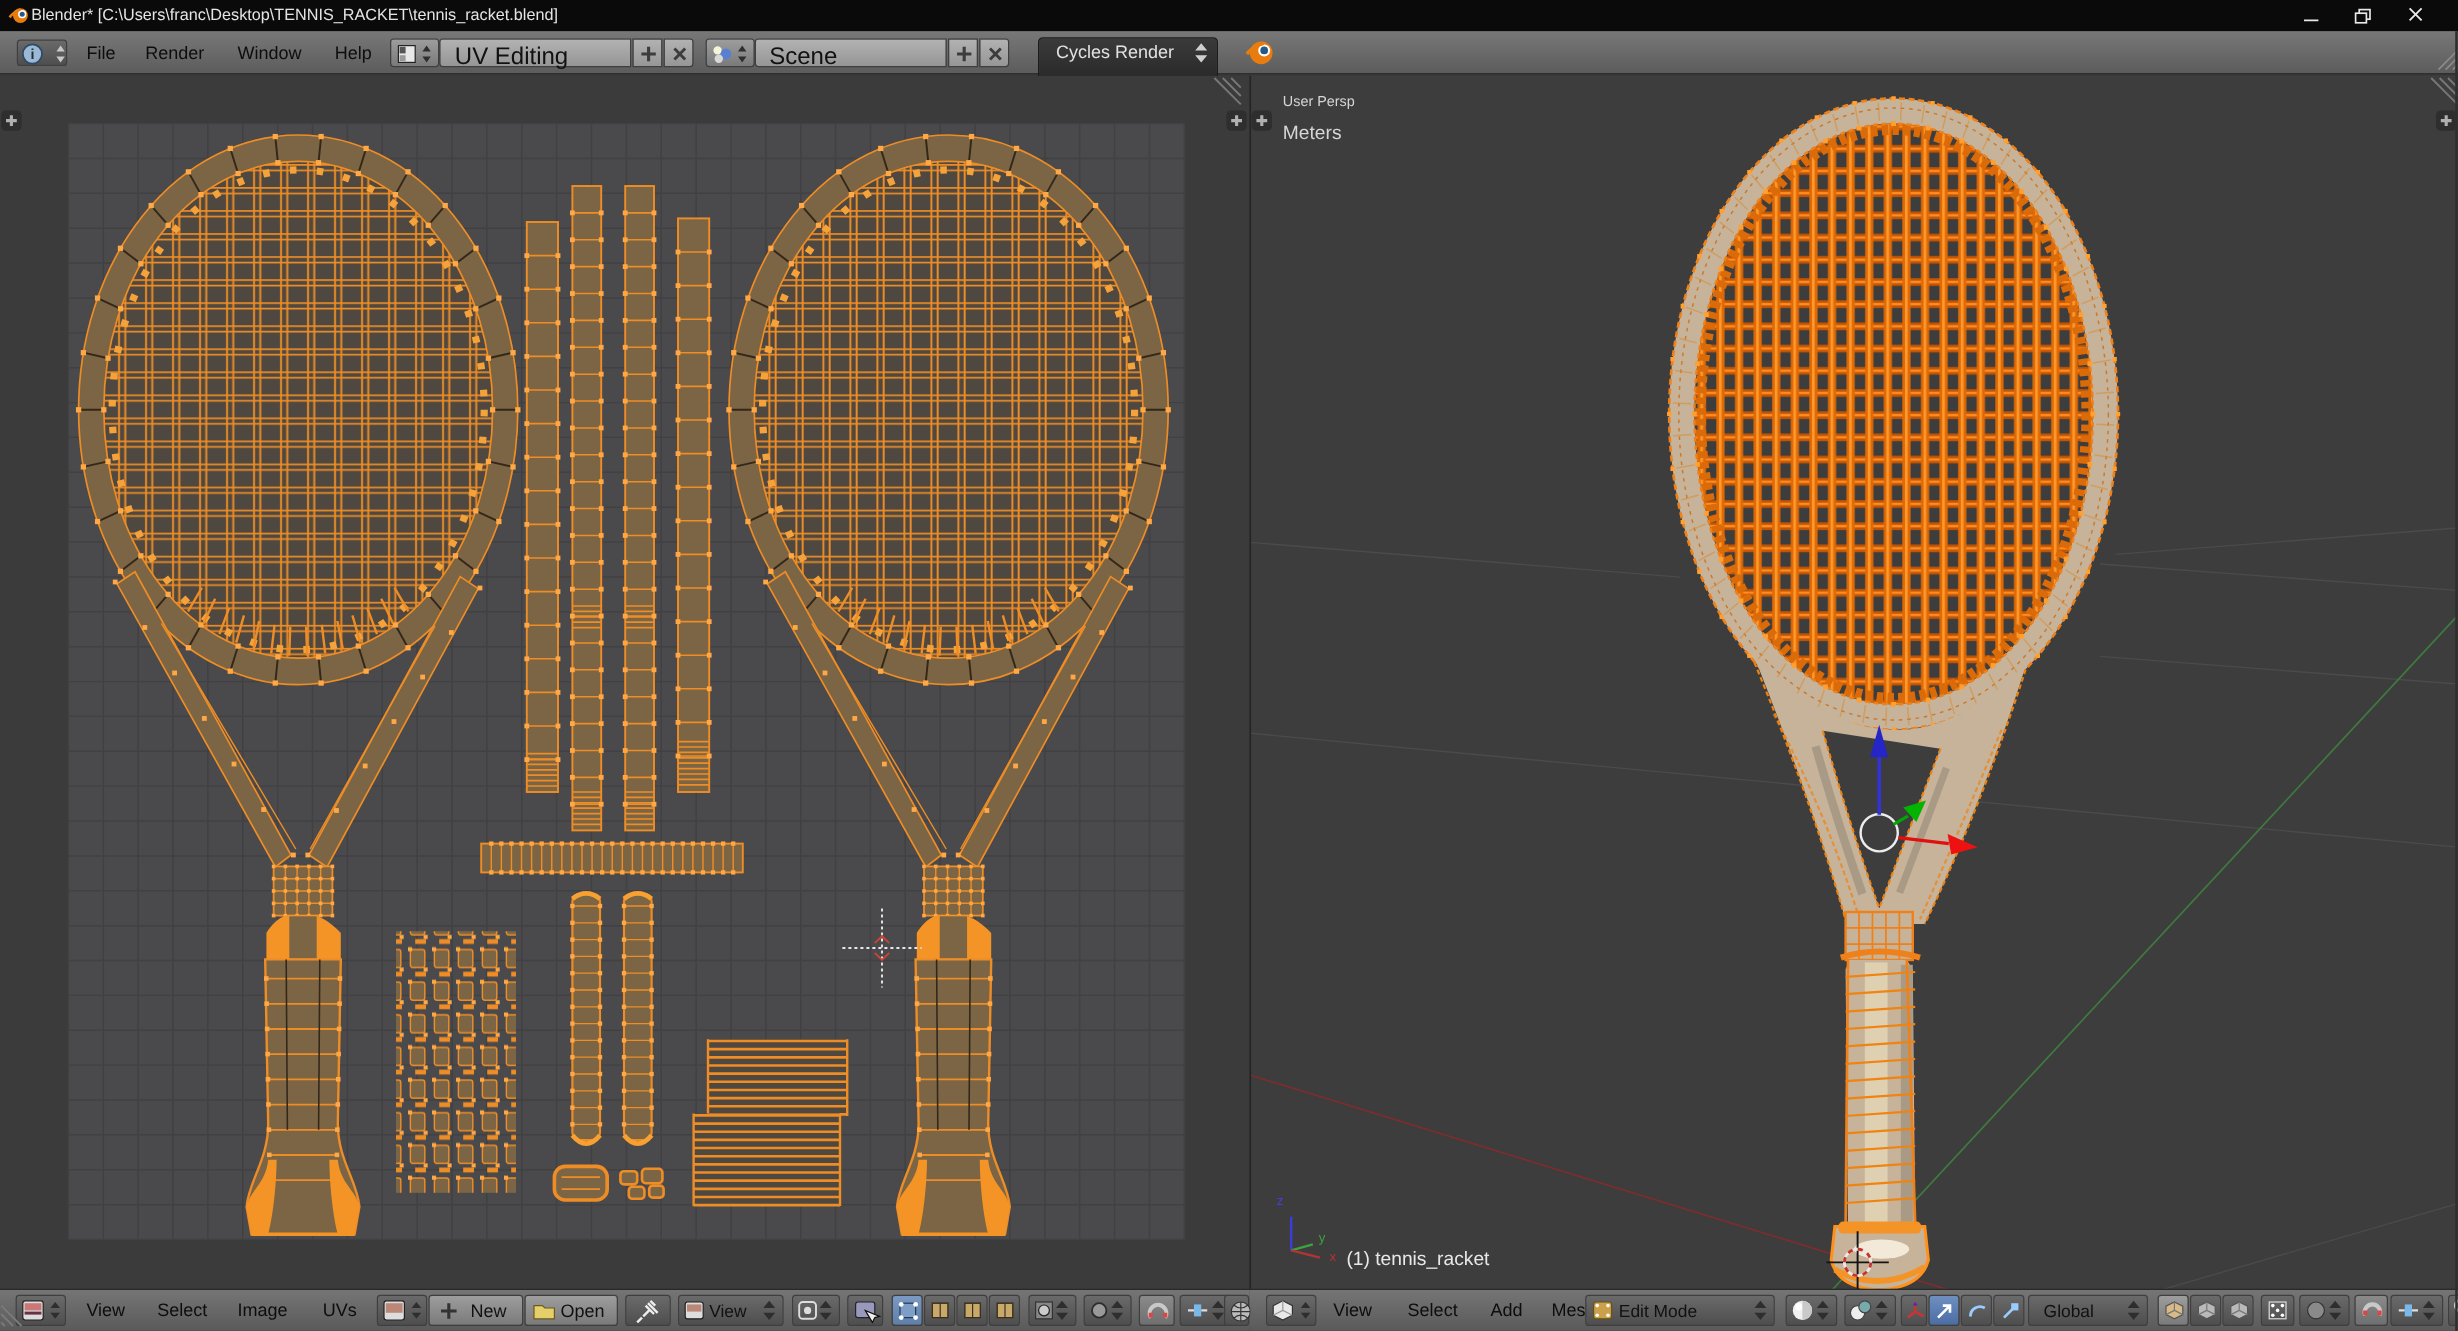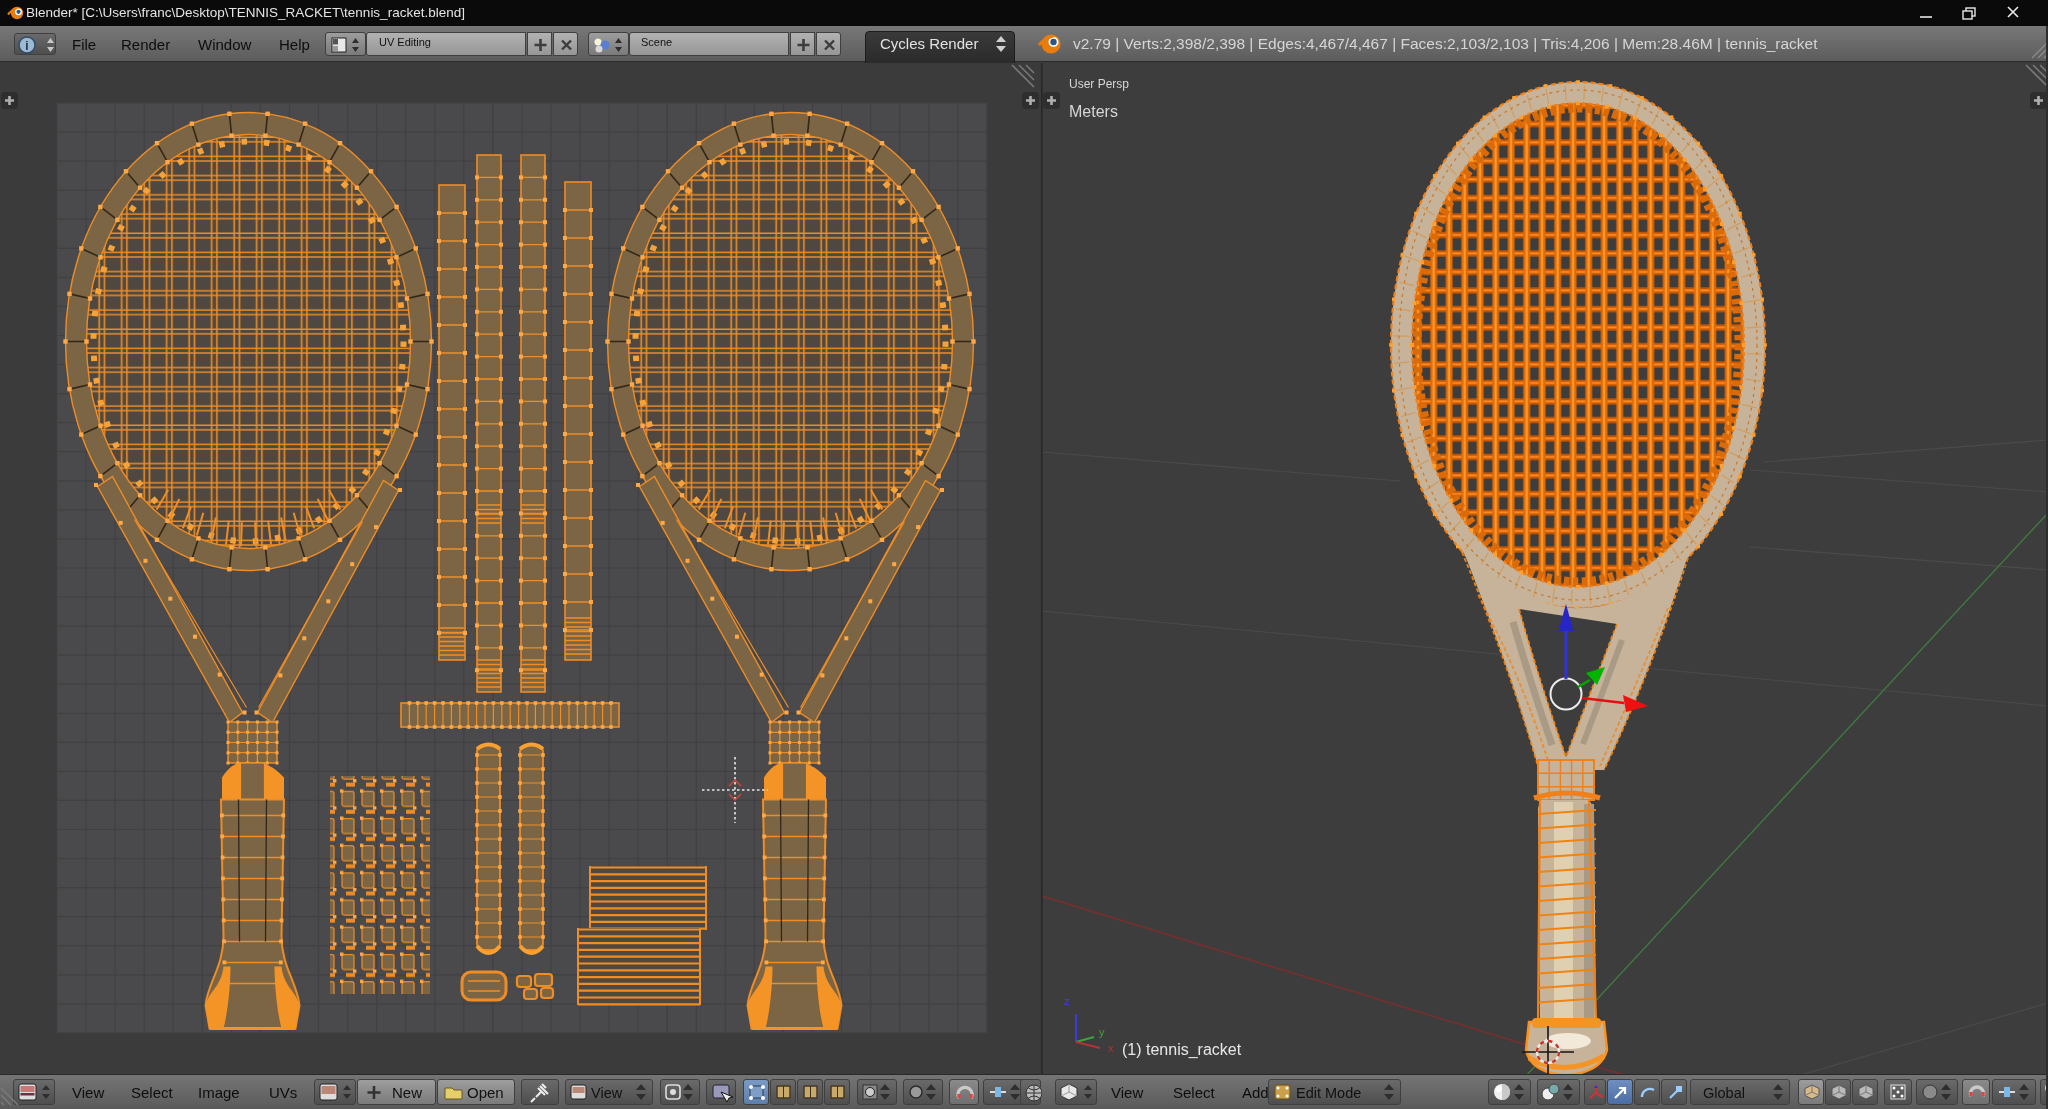--- a/index.html
+++ b/index.html
@@ -4,21 +4,21 @@
     font-family:"Liberation Sans",sans-serif;-webkit-font-smoothing:antialiased;}
   .abs{position:absolute;}
   #title{left:0;top:0;width:2048px;height:26px;background:#0a0a0a;color:#e4e4e4;font-size:13.5px;padding-left:44px;}
   #title .txt{position:absolute;left:26px;top:5px;}
   #infobar{left:0;top:26px;width:2048px;height:36px;background:linear-gradient(#787878,#5c5c5c);
     border-bottom:1px solid #2c2c2c;box-sizing:border-box;}
   .menu{position:absolute;top:10px;font-size:15px;color:#0d0d0d;}
   .btn{position:absolute;background:linear-gradient(#9d9d9d,#7a7a7a);border:1px solid #3f3f3f;
     border-radius:3px;box-sizing:border-box;}
   .fld{position:absolute;background:linear-gradient(#b2b2b2,#969696);border:1px solid #3f3f3f;
-    border-radius:3px;box-sizing:border-box;font-size:11px;color:#111;}
+    border-radius:3px;box-sizing:border-box;font-size:20px;color:#111;}
   .hdr{background:linear-gradient(#757575,#5a5a5a);border-top:1px solid #292929;box-sizing:border-box;}
   #uvhdr{left:0;top:1074px;width:1041px;height:35px;}
   
   .white{color:#d6d6d6;}
   svg{position:absolute;display:block;}
 </style></head><body>
 
 <div class="abs" id="title">
   <svg width="22" height="26" style="left:5px;top:0">
     <circle cx="12" cy="13" r="6.2" fill="#e87d0d"></circle>
@@ -98,21 +98,20 @@
   </div>
   <svg width="30" height="30" style="left:1037px;top:3px">
     <circle cx="14" cy="15" r="9.5" fill="#e87d0d"></circle>
       <circle cx="16.5" cy="13" r="5" fill="#fff"></circle>
     <circle cx="16.5" cy="13" r="3.2" fill="#265787"></circle>
     <path d="M2,16 Q8,9 16,7" stroke="#e87d0d" stroke-width="3" fill="none"></path>
   </svg>
   <svg width="22" height="34" style="left:2026px;top:0">
       <path d="M6,32 l16,-16 M12,32 l10,-10 M18,32 l4,-4" stroke="#8a8a8a" stroke-width="1.4"></path>
     </svg>
-  <span class="menu" style="left:1073px;top:9px;font-size:15.5px;color:#d5d5d5">v2.79 | Verts:2,398/2,398 | Edges:4,467/4,467 | Faces:2,103/2,103 | Tris:4,206 | Mem:28.46M | tennis_racket</span>
 </div>
 
 <svg style="left:0;top:63px" width="1041" height="1011" viewBox="0 63 1041 1011">
   <defs>
     <pattern id="pat_uvstr" width="22.5" height="19.2" patternUnits="userSpaceOnUse">
       <path d="M8.2,0 V19.2 M13.4,0 V19.2" stroke="#ee8d26" stroke-width="1.6" fill="none"></path>
       <path d="M0,7 H22.5 M0,11.6 H22.5" stroke="#ee8d26" stroke-width="1.4" fill="none"></path>
     </pattern>
     <pattern id="pat_cluster" width="20" height="27.2" patternUnits="userSpaceOnUse">
       <rect x="2" y="2.5" width="12" height="15" rx="2" fill="#7b6544" stroke="#ee8d26" stroke-width="1.2"></rect>
@@ -1030,21 +1029,21 @@
       <svg width="42" height="25">
         <path d="M13,4 l8,4 v8 l-8,4 -8,-4 v-8 Z" fill="#e8e8e8" stroke="#333"></path>
         <path d="M13,4 v8 l8,4 m-8,-4 l-8,4" stroke="#999" fill="none"></path>
         <path d="M28,10 l4,-5 4,5 Z M28,14 l4,5 4,-5 Z" fill="#2e2e2e"></path>
       </svg>
     </div>
     <span class="menu" style="left:1111px;top:10px">View</span>
     <span class="menu" style="left:1173px;top:10px">Select</span>
     <span class="menu" style="left:1242px;top:10px">Add</span>
     <span class="menu" style="left:1293px;top:10px">Mesh</span>
-    <div class="btn" style="left:1268px;top:5px;width:133px;height:26px;background:linear-gradient(#6a6a6a,#4e4e4e)">
+    <div class="btn" style="left:1321px;top:5px;width:158px;height:26px;background:linear-gradient(#6a6a6a,#4e4e4e)">
       <svg width="133" height="25">
         <rect x="6" y="5" width="15" height="14" rx="2" fill="#caa14a" stroke="#6b5018"></rect>
         <circle cx="9" cy="8" r="1.5" fill="#fff"></circle>
         <circle cx="18" cy="8" r="1.5" fill="#fff"></circle>
         <circle cx="9" cy="16" r="1.5" fill="#fff"></circle>
         <circle cx="18" cy="16" r="1.5" fill="#fff"></circle>
         <text x="27" y="17.5" font-size="14.5" fill="#111" font-family="Liberation Sans">Edit Mode</text>
       </svg>
       <svg width="16" height="25" style="position:absolute;right:2px;top:0">
         <path d="M2,10 l5,-6 5,6 Z M2,14 l5,6 5,-6 Z" fill="#2e2e2e"></path>

